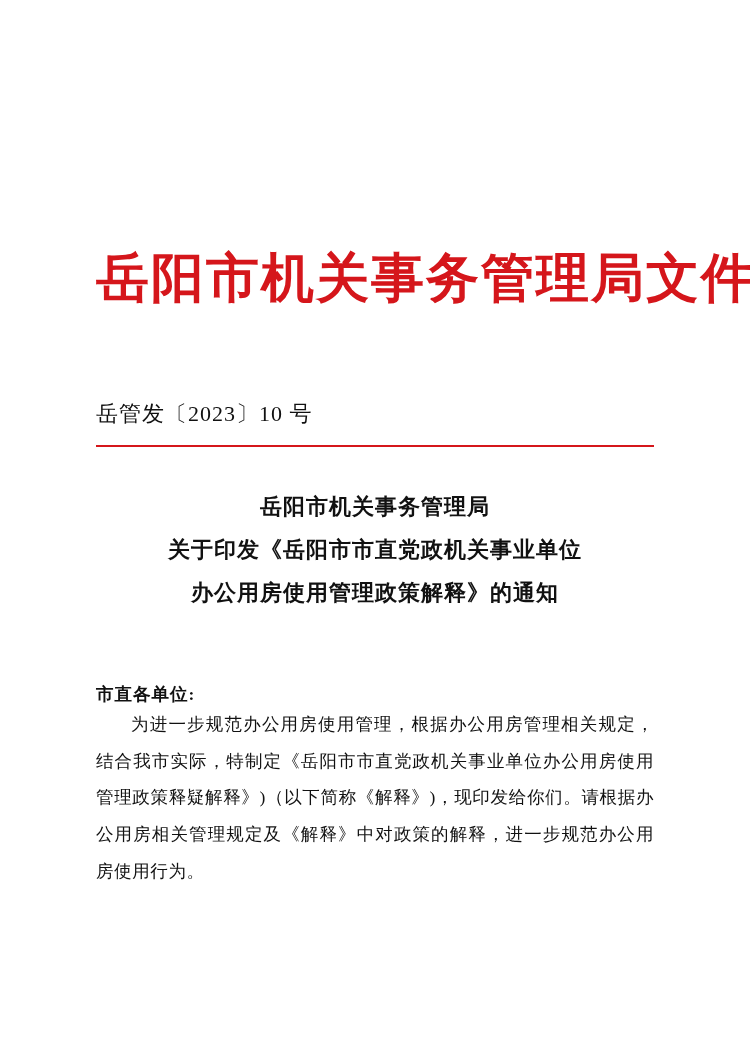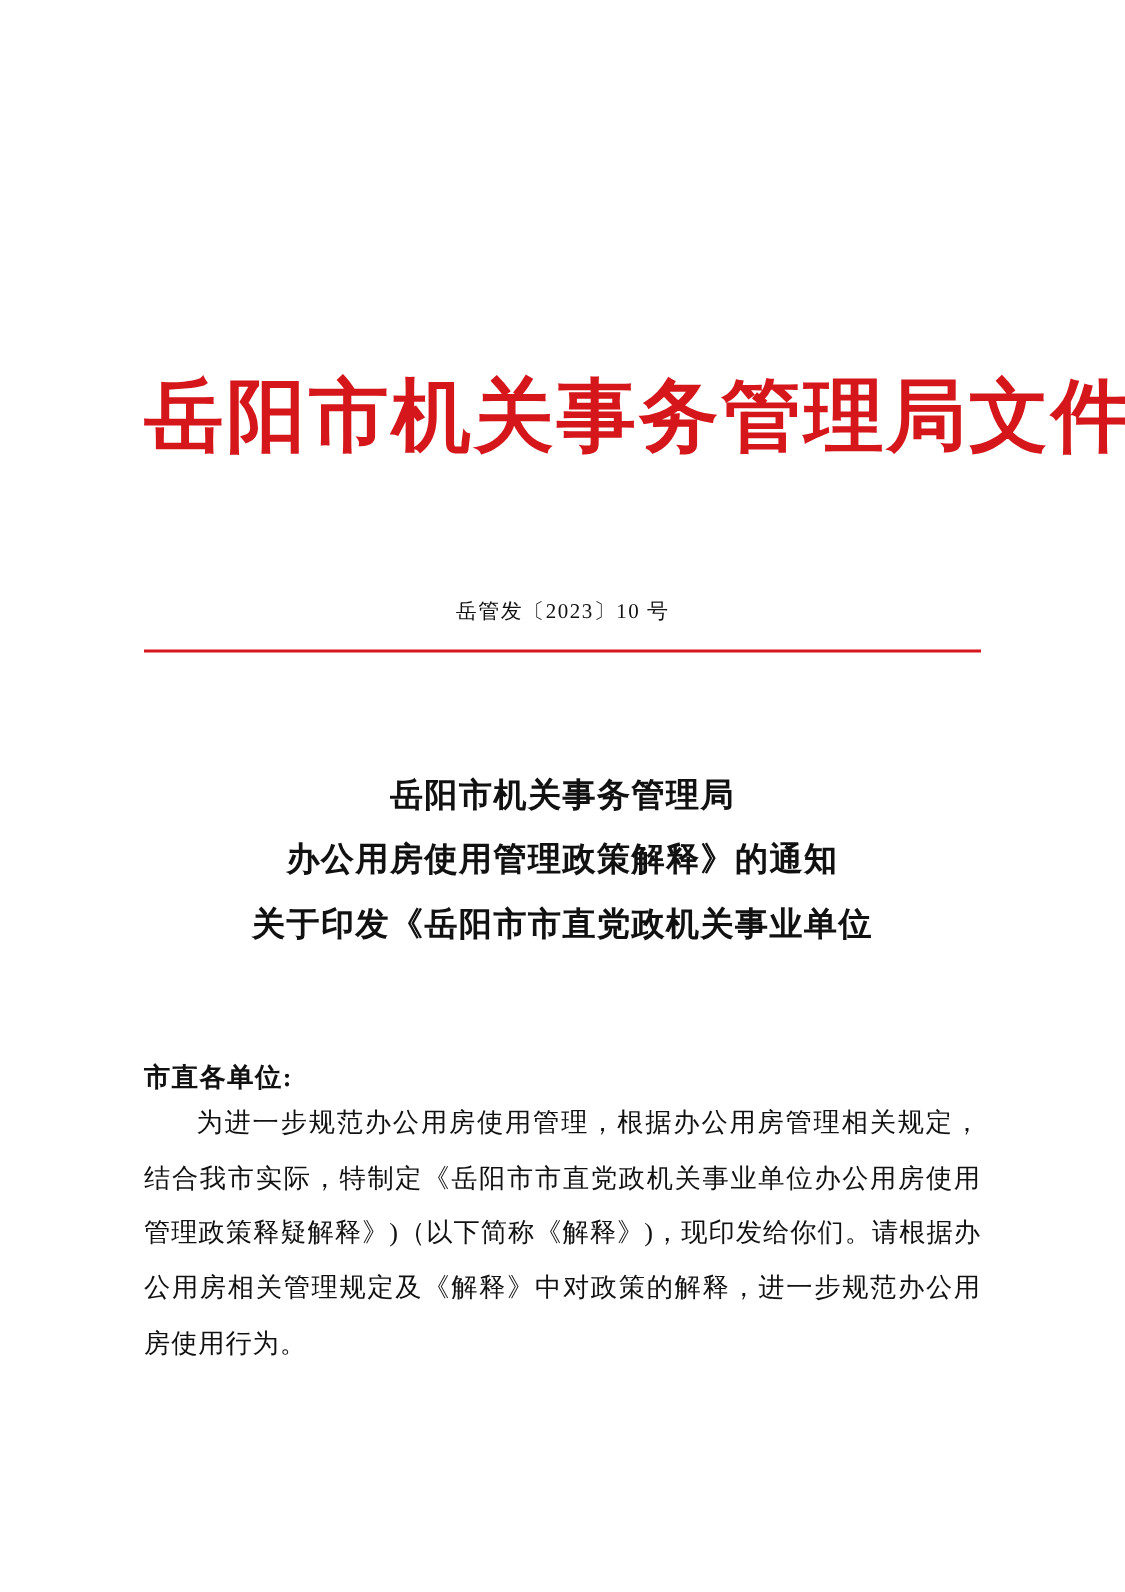--- a/index.html
+++ b/index.html
@@ -27,36 +27,35 @@
     color: #d5161b;
     font-family: "DejaVu Serif", "Liberation Serif", serif;
     font-weight: bold;
     font-size: 53px;
     letter-spacing: 2px;
     line-height: 1.1;
     padding-top: 248px;
     white-space: nowrap;
   }
   .doc-number {
-    text-align: center;
-    font-size: 14px;
+    font-size: 22px;
     letter-spacing: 1px;
     margin-top: 93px;
     color: #111;
     font-family: "Liberation Serif", "DejaVu Serif", serif;
   }
   .red-rule {
     height: 2px;
     background: #d5161b;
     margin-top: 16px;
     width: 100%;
   }
   .title-block {
     text-align: center;
-    margin-top: 74px;
+    margin-top: 38px;
     font-weight: bold;
     font-size: 22px;
     line-height: 1.95;
     letter-spacing: 1px;
     font-family: "DejaVu Serif", "Liberation Serif", serif;
   }
   .title-line {
     display: block;
     white-space: nowrap;
   }
@@ -84,22 +83,22 @@
 <div class="page">
 
   <div class="masthead">岳阳市机关事务管理局文件</div>
 
   <div class="doc-number">岳管发〔2023〕10 号</div>
 
   <div class="red-rule"></div>
 
   <div class="title-block">
     <span class="title-line">岳阳市机关事务管理局</span>
+    <span class="title-line">关于印发《岳阳市市直党政机关事业单位</span>
     <span class="title-line">办公用房使用管理政策解释》的通知</span>
-    <span class="title-line">关于印发《岳阳市市直党政机关事业单位</span>
   </div>
 
   <div class="salutation">市直各单位:</div>
 
   <div class="body-text">
     <p>为进一步规范办公用房使用管理，根据办公用房管理相关规定，结合我市实际，特制定《岳阳市市直党政机关事业单位办公用房使用管理政策释疑解释》)（以下简称《解释》)，现印发给你们。请根据办公用房相关管理规定及《解释》中对政策的解释，进一步规范办公用房使用行为。</p>
   </div>
 
 </div>
 

